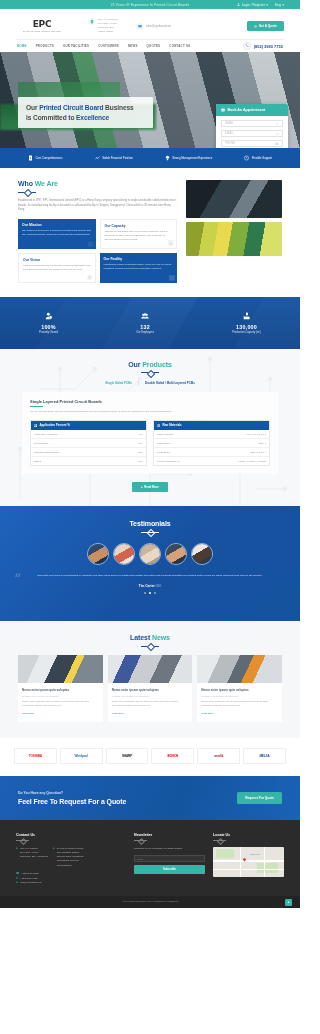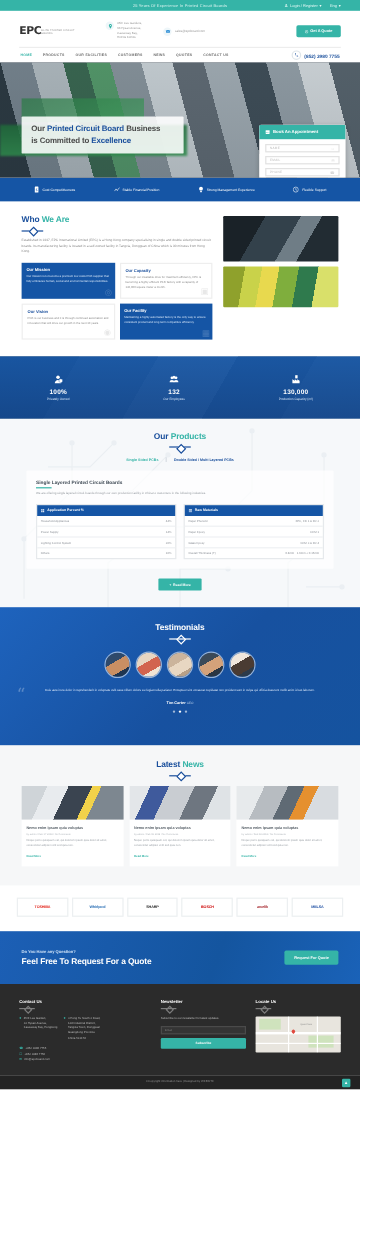--- a/index.html
+++ b/index.html
@@ -9,21 +9,21 @@
   
   .topbar{background:#35b4a7;height:9px;display:flex;align-items:center;justify-content:center;position:relative}
   .topbar .tb-text{font-size:3.3px;color:#d9f3ef;letter-spacing:.15px}
   .topbar .tb-right{position:absolute;right:16px;display:flex;gap:7px;align-items:center}
   .topbar .tb-link{font-size:3.3px;color:#e8faf7;display:flex;align-items:center;gap:1.5px}
   .mini-ico{display:inline-block;width:3px;height:3px;opacity:.9}
 
   
   .header{background:#fff;padding:4px 16px 0}
   .hdr-row{display:flex;align-items:center;height:26px;gap:6px}
-  .logo{width:52px;display:flex;flex-direction:row;align-items:center;justify-content:flex-start}
+  .logo{width:52px;display:flex;flex-direction:column;align-items:center;justify-content:flex-start}
   .logo-mark{font-size:9px;font-weight:bold;letter-spacing:-.3px;color:#333;line-height:1;font-family:"DejaVu Sans",sans-serif}
   .logo-sub{font-size:2px;color:#8a8a8a;letter-spacing:.2px;margin-top:1.5px}
   .hdr-info{display:flex;align-items:flex-start;gap:2.5px;margin-left:14px}
   .circ{width:7px;height:7px;border-radius:50%;background:#eef6f9;display:flex;align-items:center;justify-content:center;flex:none}
   .circ svg{width:4px;height:4px}
   .hdr-addr{font-size:2.5px;line-height:1.55;color:#9a9a9a}
   .hdr-mail{display:flex;align-items:center;gap:2.5px;margin-left:12px}
   .hdr-mail .mtxt{font-size:2.6px;color:#9a9a9a}
   .quote-btn{margin-left:auto;background:#35b4a7;color:#fff;font-size:3.2px;font-weight:bold;padding:3px 7px;border-radius:1.5px;display:flex;align-items:center;gap:2px;white-space:nowrap}
 

